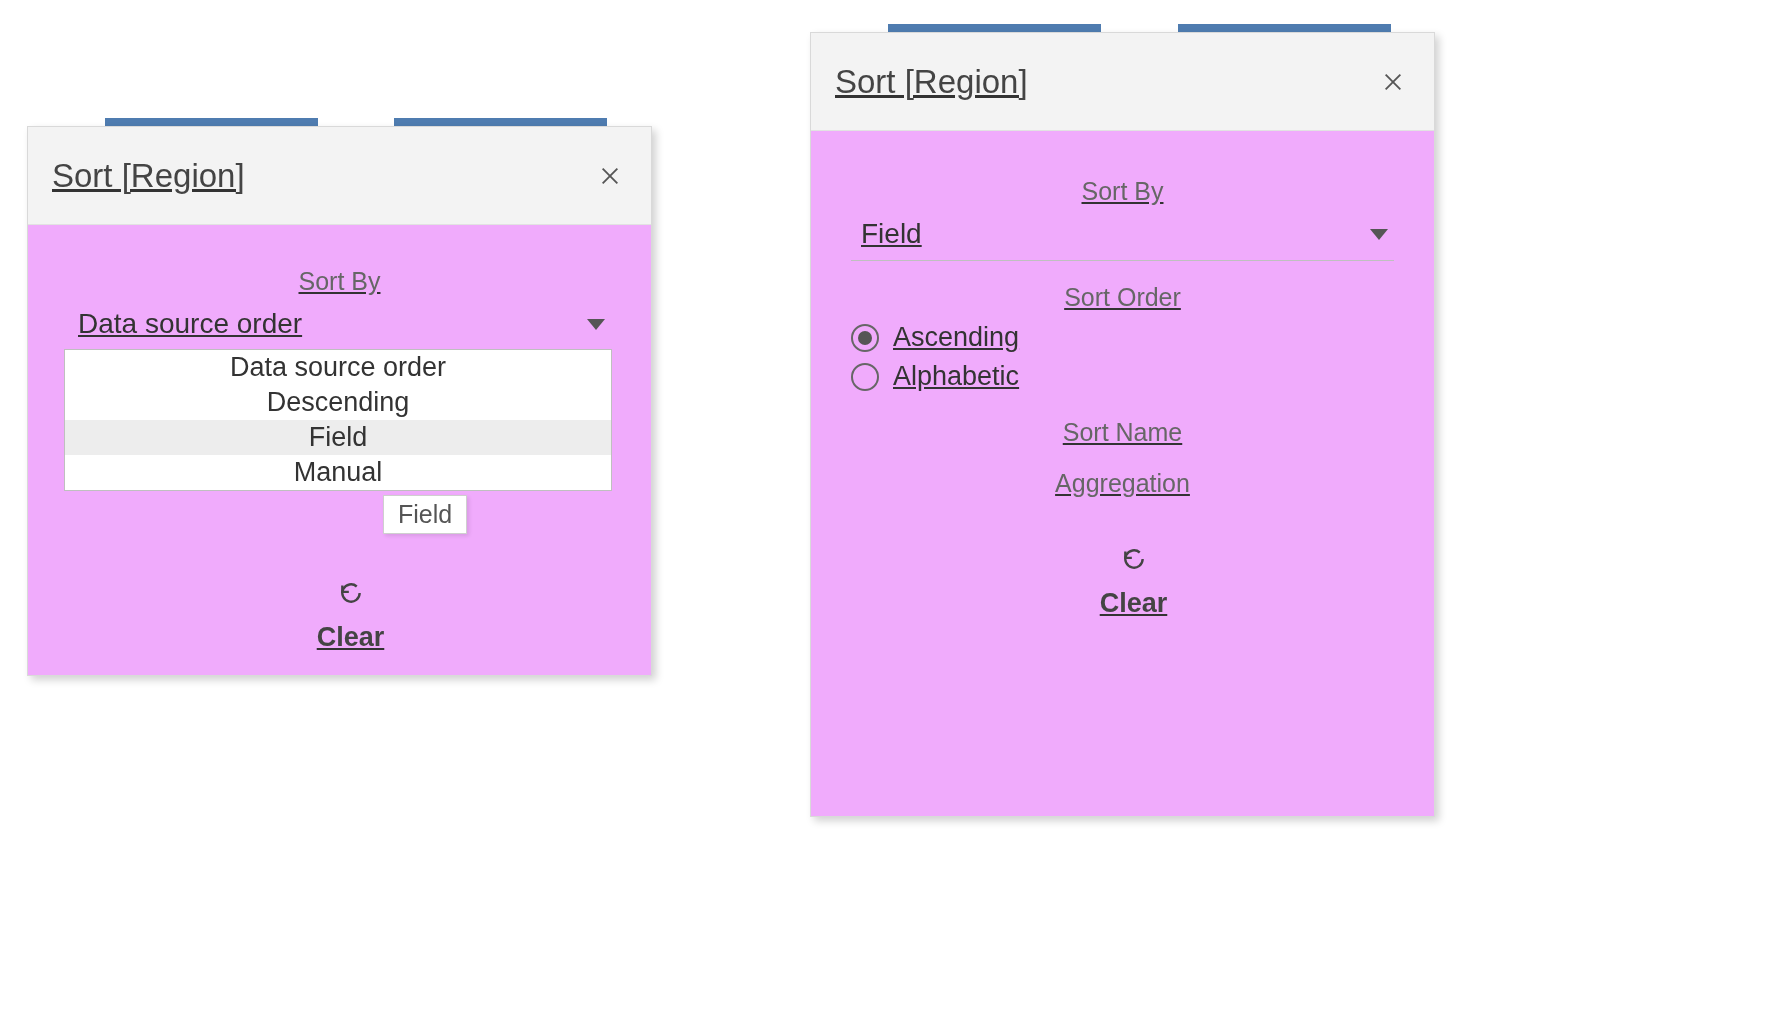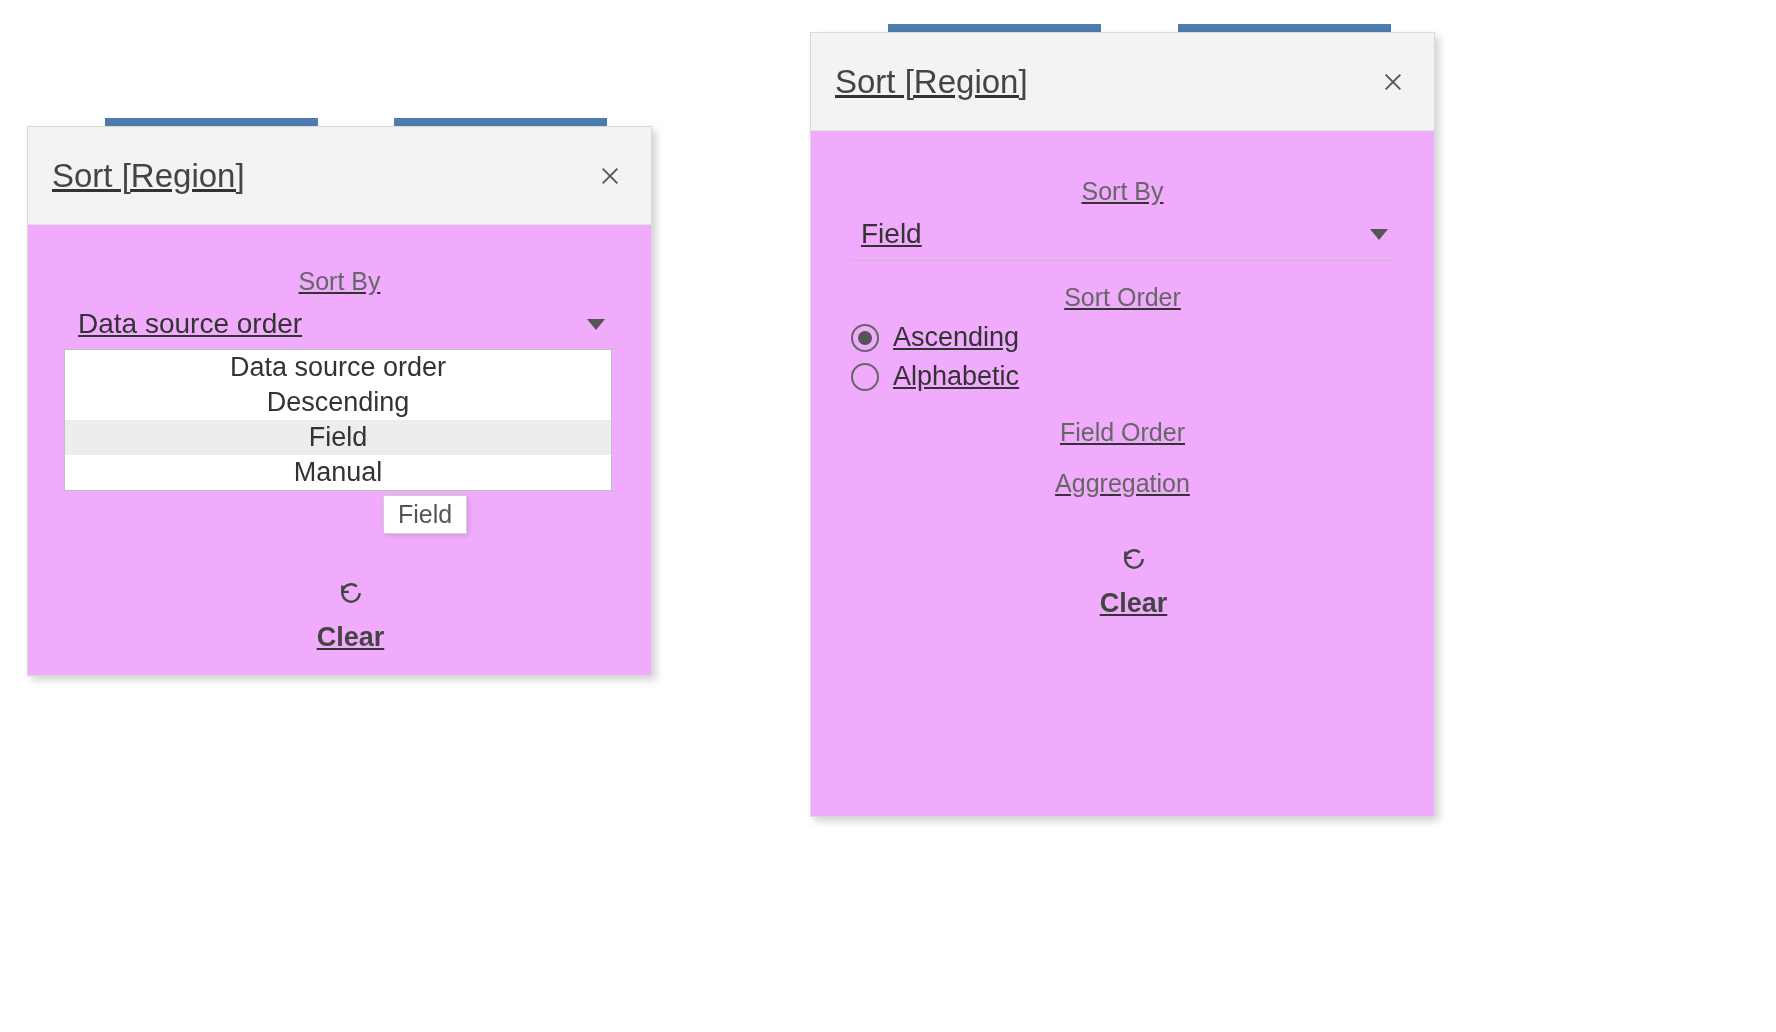--- a/index.html
+++ b/index.html
@@ -218,21 +218,21 @@
             <span class="radio-inner"></span>
           </span>
         <span>Ascending</span>
       </div>
       <div class="radio-row">
         <span class="radio-outer"></span>
         <span>Alphabetic</span>
       </div>
     </div>
 
-    <div class="section-label">Field Order</div>
+    <div class="section-label">Sort Name</div>
 
     <div class="section-label">Aggregation</div>
 
     <div class="clear-row">
       <span class="undo-icon">
         <svg viewBox="0 0 24 24">
             <path d="M4 5 v6 h6"></path>
             <path d="M20 12 a8 8 0 1 1 -2.7 -6"></path>
           </svg>
       </span>

